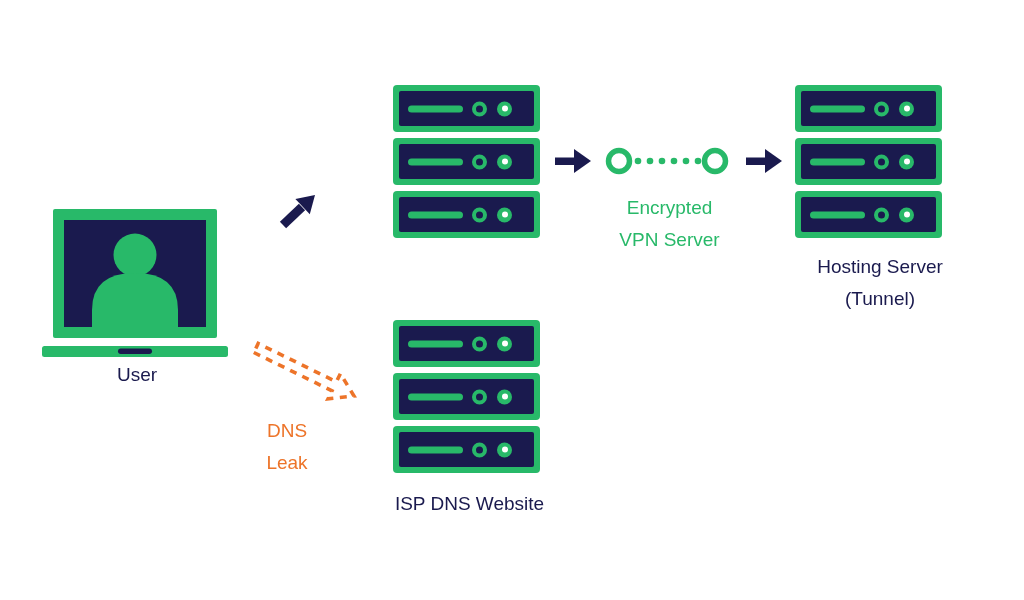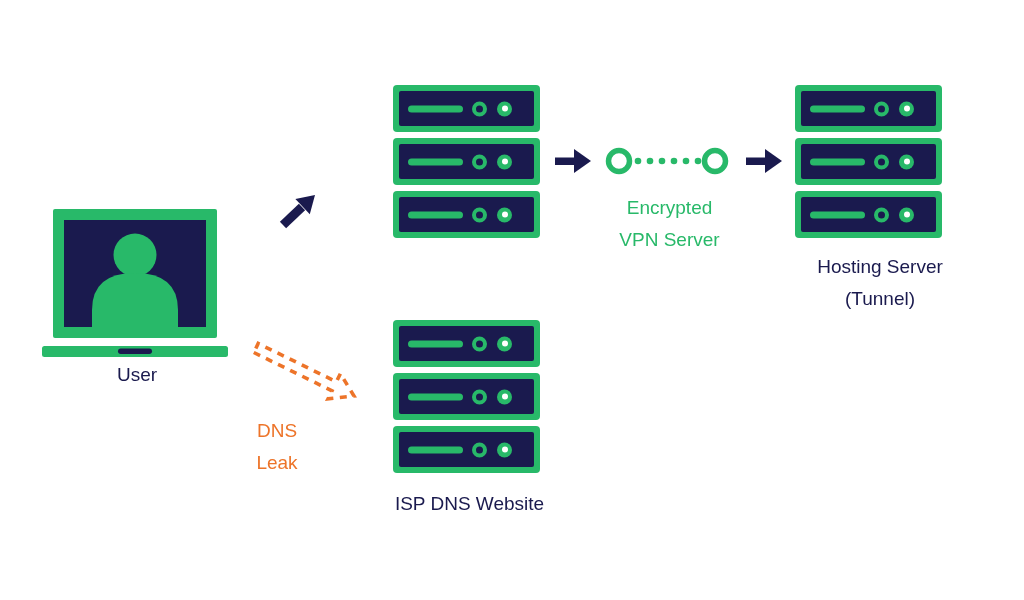--- a/index.html
+++ b/index.html
@@ -122,21 +122,21 @@
     </div>
   </div>
   <div class="label navy-text" style="left:770px;top:251px;width:220px;">
     <div>Hosting Server</div>
     <div>(Tunnel)</div>
   </div>
 
   <svg class="abs" style="left:250px;top:338px;" width="112" height="68" viewBox="0 0 112 68">
     <path d="M3.8 14.5 L82 52.8 L78 60.9 L104 58 L90.4 35.7 L86.4 43.8 L8.2 5.5 Z" fill="none" stroke="var(--orange)" stroke-width="3.6" stroke-dasharray="7 6.5" stroke-linejoin="miter"></path>
   </svg>
-  <div class="label orange-text" style="left:227px;top:415px;width:100px;">
+  <div class="label orange-text" style="left:237px;top:415px;width:100px;">
     <div>DNS</div>
     <div>Leak</div>
   </div>
 
   <div class="stack" style="left:393px;top:320px;">
     <div class="server-unit">
       <div class="srv-inner">
         <span class="srv-bar"></span>
         <span class="srv-ring"></span>
         <span class="srv-dot"></span>

